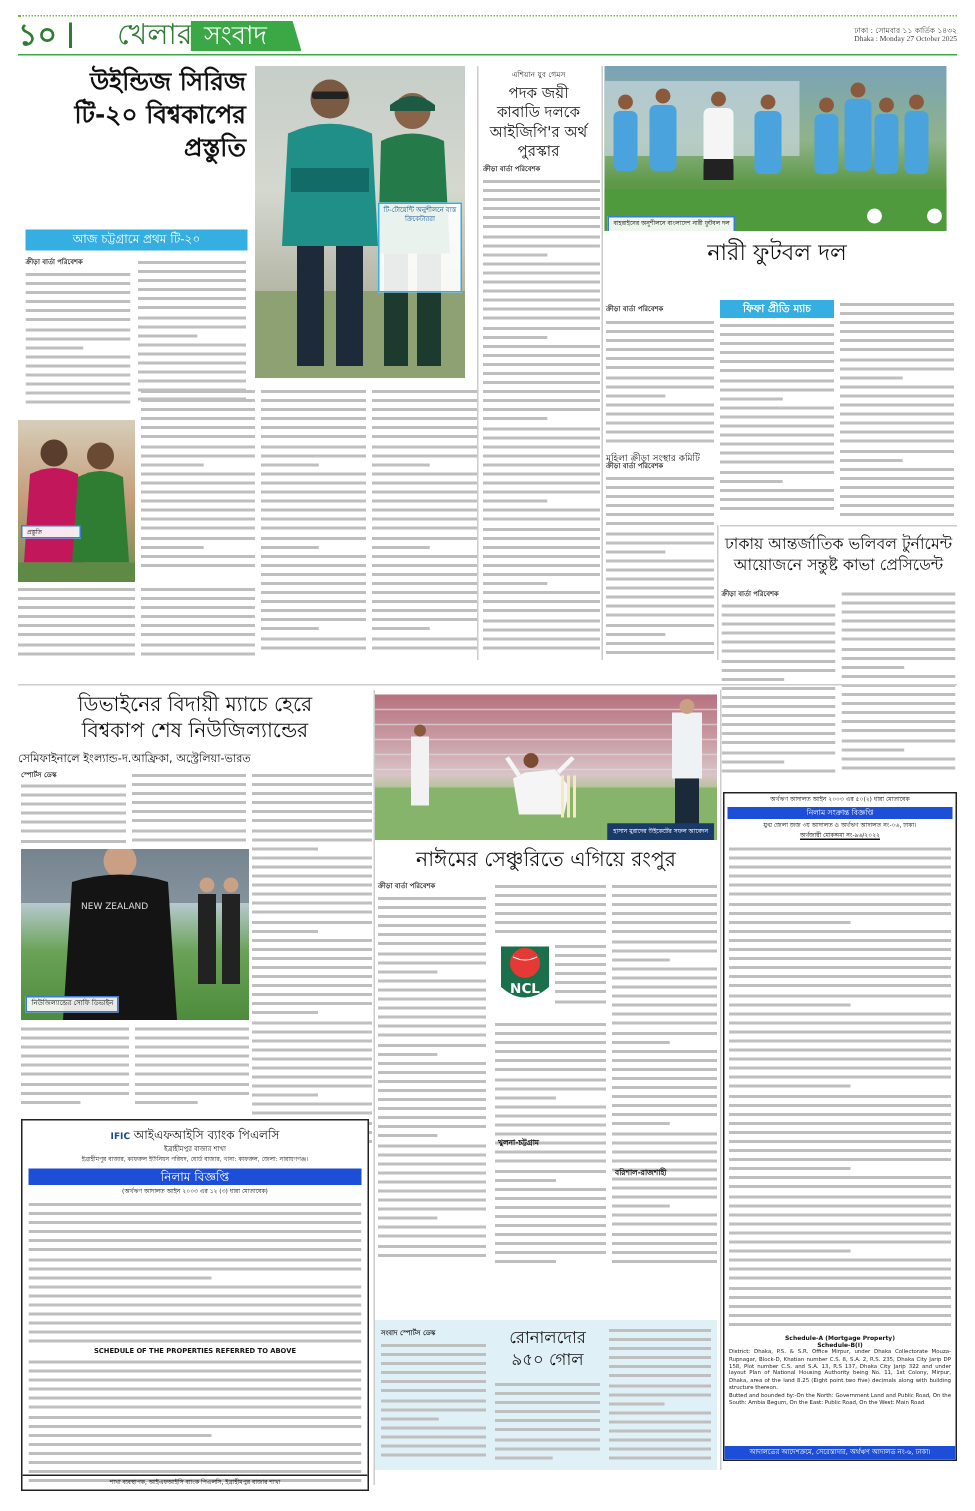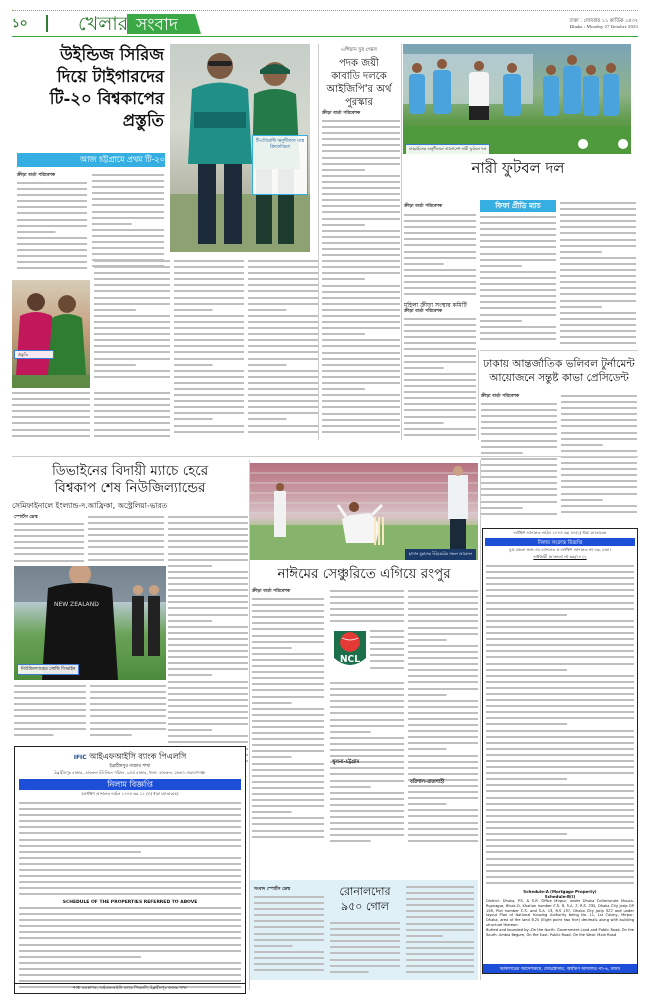--- a/index.html
+++ b/index.html
@@ -4,21 +4,21 @@
 <style>
   * { box-sizing: border-box; margin: 0; padding: 0; }
   html, body { width: 650px; height: 1007px; background: #ffffff; overflow: hidden; }
   body { font-family: "DejaVu Sans", sans-serif; color: #222; position: relative; }
 
   .abs { position: absolute; }
   .dotrule { border-top: 1px dotted #7cb342; }
 
   
   #mast { left: 0; top: 12px; width: 650px; height: 24px; }
-  #mast .pgno { position: absolute; left: 12px; top: 0; font-size: 12px; font-weight: bold; color: #2e7d32; line-height: 22px; }
+  #mast .pgno { position: absolute; left: 12px; top: 0; font-size: 20px; font-weight: bold; color: #2e7d32; line-height: 22px; }
   #mast .sep { position: absolute; left: 46px; top: 3px; width: 2px; height: 17px; background: #2e7d32; }
   #mast .brand1 { position: absolute; left: 78px; top: 0; font-size: 19px; color: #2e7d32; line-height: 22px; }
   #mast .brand2 { position: absolute; left: 127px; top: 2px; width: 74px; height: 20px; background: #3aa845; color: #fff; font-size: 17px; line-height: 20px; padding-left: 9px; clip-path: polygon(0 0, 92% 0, 100% 100%, 0 100%); }
   #mast .date1 { position: absolute; right: 12px; top: 5px; font-size: 5px; color: #444; }
   #mast .date2 { position: absolute; right: 12px; top: 12px; font-size: 5px; color: #444; font-family: "Liberation Serif", serif; }
   #mastline { left: 12px; top: 36px; width: 626px; height: 1px; background: #3aa845; }
 
   .headline { color: #111; text-align: right; font-weight: bold; }
   .txtblock { font-size: 4.4px; line-height: 6.1px; color: #555; text-align: justify; overflow: hidden; }
   .txtblock .ln { display: block; height: 6.1px; border-bottom: 2.2px solid transparent; background: linear-gradient(#bfbfbf,#bfbfbf) 0 2px / 100% 2px no-repeat; }
@@ -41,25 +41,24 @@
   <span class="sep"></span>
   <span class="brand1">খেলার</span>
   <span class="brand2">সংবাদ</span>
   <span class="date1">ঢাকা : সোমবার ১১ কার্তিক ১৪৩২</span>
   <span class="date2">Dhaka : Monday 27 October 2025</span>
 </div>
 <div id="mastline" class="abs"></div>
 
 <div class="abs headline" style="left:12px;top:44px;width:152px;font-size:16.5px;line-height:22px;">
   <div>উইন্ডিজ সিরিজ</div>
-  <div>দিয়ে টাইগারদের</div>
   <div>টি-২০ বিশ্বকাপের</div>
   <div>প্রস্তুতি</div>
 </div>
-<div class="abs bluebar" style="left:17px;top:153px;width:148px;height:14px;font-size:8px;line-height:14px;text-align:right;">আজ চট্টগ্রামে প্রথম টি-২০</div>
+<div class="abs bluebar" style="left:17px;top:153px;width:148px;height:14px;font-size:8px;line-height:14px;">আজ চট্টগ্রামে প্রথম টি-২০</div>
 <div class="abs byline" style="left:17px;top:172px;">ক্রীড়া বার্তা পরিবেশক</div>
 
 <div class="abs photo" style="left:170px;top:44px;width:140px;height:208px;background:linear-gradient(180deg,#c6cec8 0%,#d4d8cf 40%,#b7b9a9 70%,#9ea68e 100%);">
   <svg width="140" height="208" viewBox="0 0 140 208">
     <rect x="0" y="150" width="140" height="58" fill="#8ea173"></rect>
     <circle cx="50" cy="22" r="13" fill="#7a5a43"></circle>
     <rect x="38" y="17" width="24" height="5" rx="2" fill="#222"></rect>
     <path d="M22 45 Q50 32 78 45 L82 120 L18 120 Z" fill="#1f8f88"></path>
     <path d="M24 68 L76 68 L76 84 L24 84 Z" fill="#126b66"></path>
     <rect x="28" y="120" width="18" height="80" fill="#1d2a3a"></rect>

